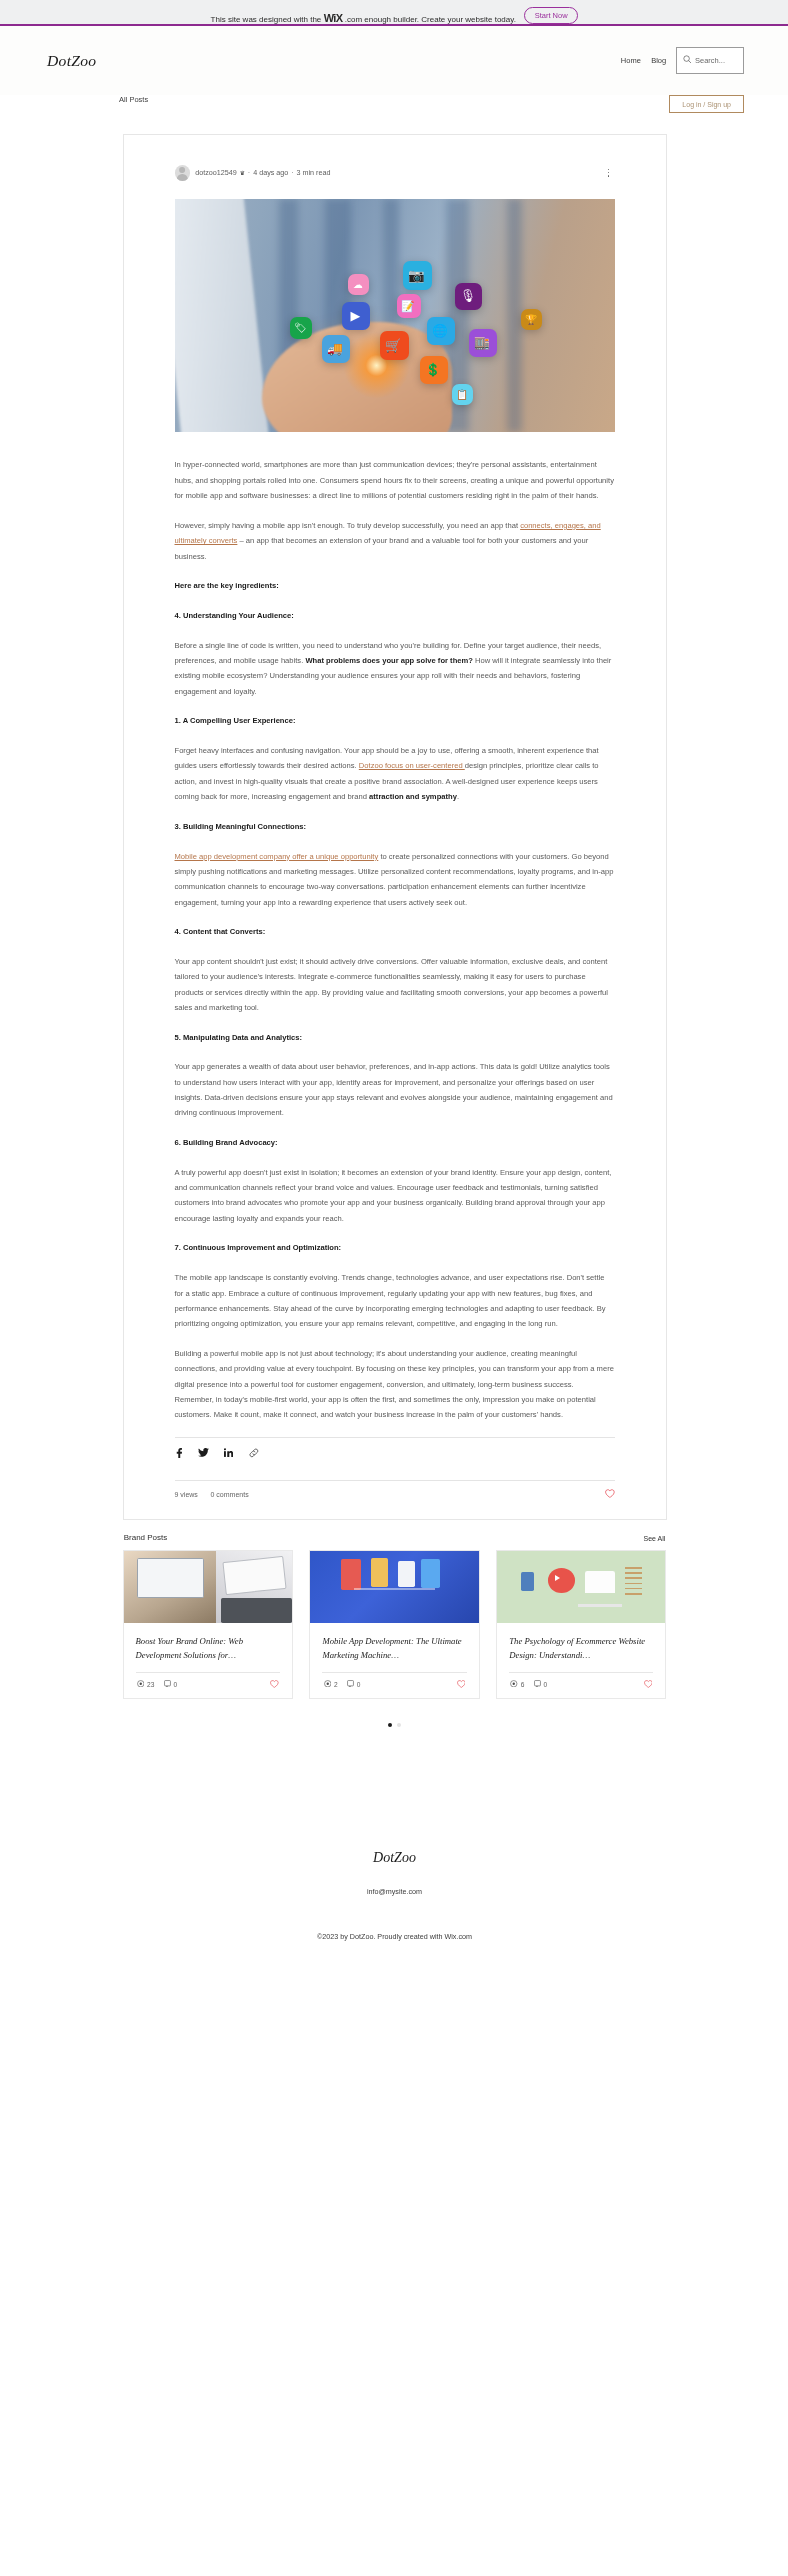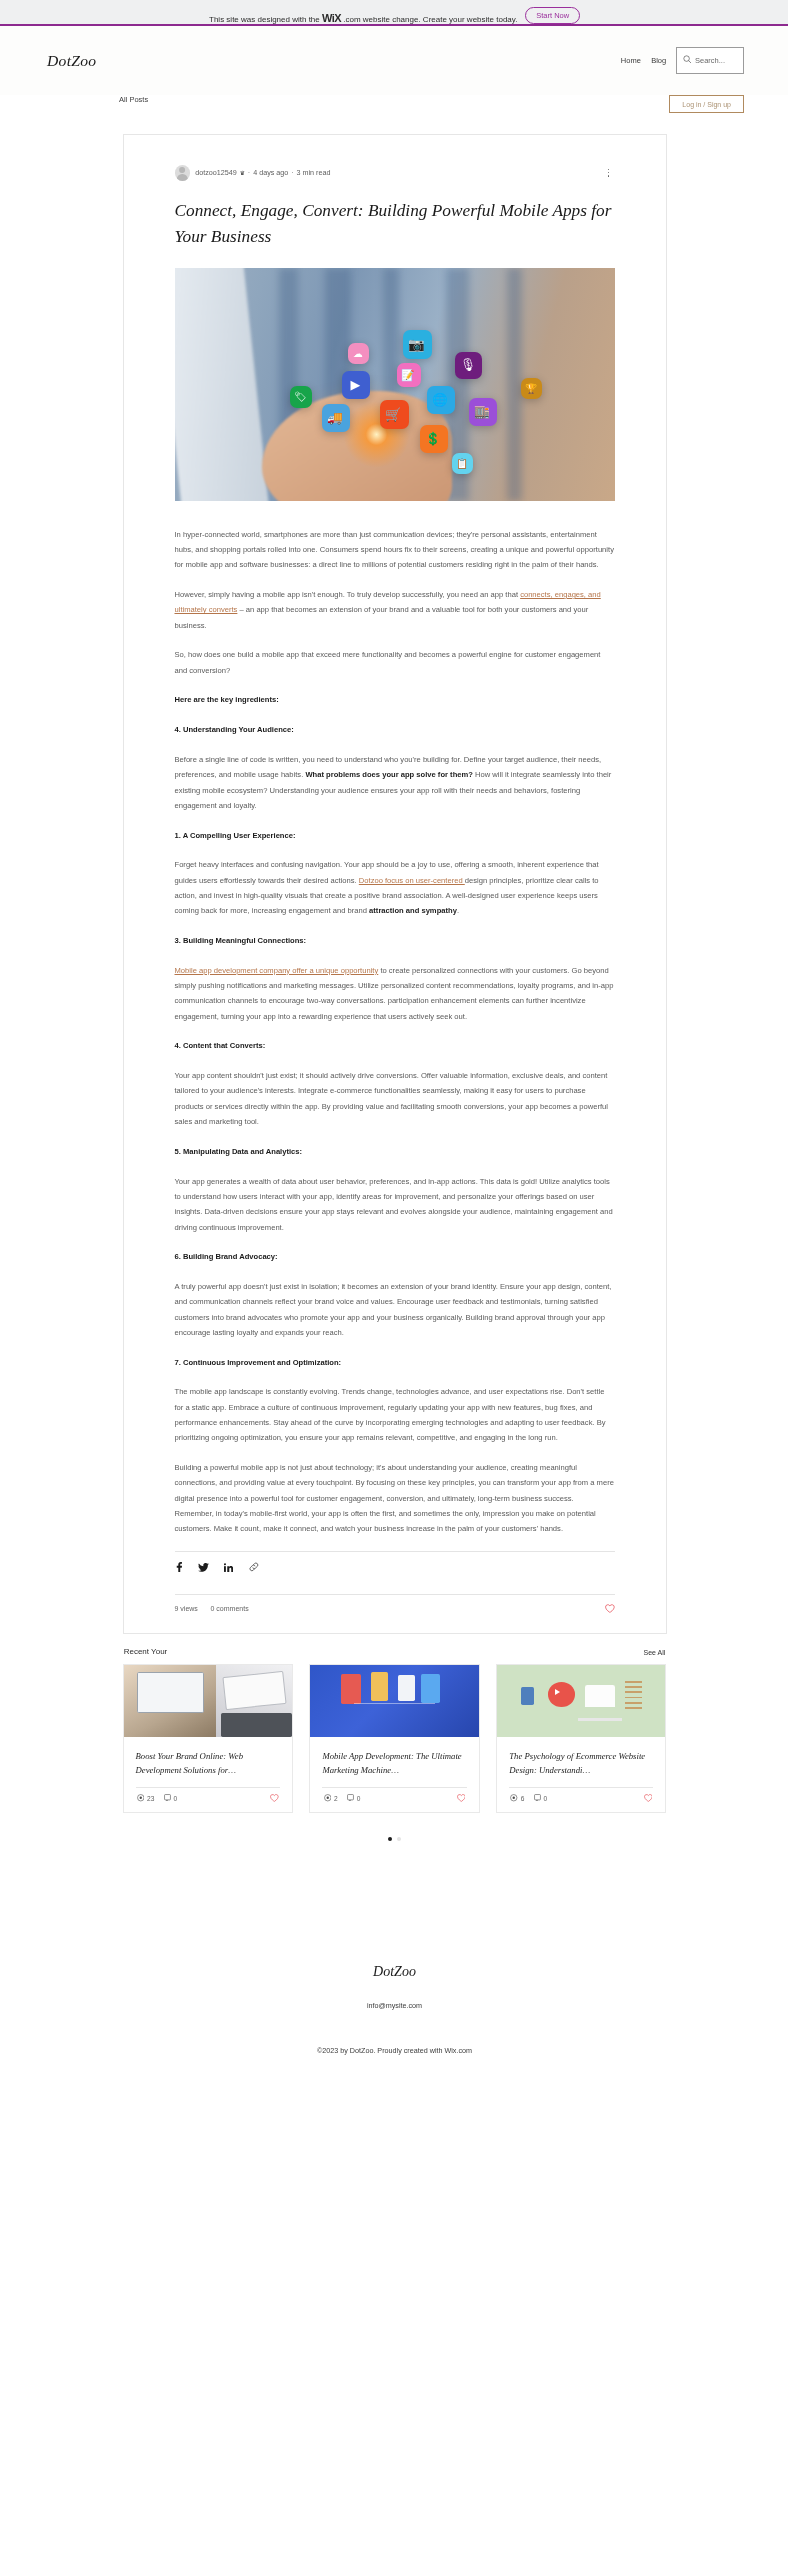--- a/index.html
+++ b/index.html
@@ -321,21 +321,21 @@
   .footer-email { margin-top: 21px; font-size: 7.2px; color: #3c3c3c; }
   .footer-copy { margin-top: 36px; font-size: 7.2px; color: #3c3c3c; }
 </style>
 </head>
 <body>
 
 <div class="wix-banner">
   <div class="wix-banner-text">
     <span>This site was designed with the</span>
     <span class="wix-logo">WiX</span>
-    <span>.com website change. Create your website today.</span>
+    <span>.com enough builder. Create your website today.</span>
   </div>
   <button class="wix-start-btn">Start Now</button>
 </div>
 
 <header class="site-header">
   <div class="brand">DotZoo</div>
   <nav class="nav-right">
     <a class="nav-link">Home</a>
     <a class="nav-link">Blog</a>
     <div class="search-box">
@@ -368,21 +368,20 @@
       <span class="dot-sep">·</span>
       <span>3 min read</span>
     </div>
     <div class="more-btn">
           <i></i>
           <i></i>
           <i></i>
         </div>
   </div>
 
-  <h1 class="post-title">Connect, Engage, Convert: Building Powerful Mobile Apps for Your Business</h1>
 
   <div class="hero">
     <div class="blurbar" style="left:104px;"></div>
     <div class="blurbar" style="left:150px; width:26.5px;"></div>
     <div class="blurbar" style="left:208px; width:16px;"></div>
     <div class="blurbar" style="left:271px; width:23px;"></div>
     <div class="blurbar" style="left:332px; width:15px;"></div>
     <div class="sleeve"></div>
     <div class="phone"></div>
     <div class="hand"></div>
@@ -400,21 +399,20 @@
           <div class="app-icon" style="left: 205px; top: 132px; width: 29px; height: 29px; background: rgb(239, 75, 29); font-size: 13.3px;">🛒</div>
           <div class="app-icon" style="left: 147px; top: 136px; width: 28px; height: 28px; background: rgb(74, 163, 222); font-size: 12.7px;">🚚</div>
           <div class="app-icon" style="left: 245px; top: 157px; width: 28px; height: 28px; background: rgb(244, 117, 34); font-size: 12.7px;">💲</div>
           <div class="app-icon" style="left: 277px; top: 185px; width: 21px; height: 21px; background: rgb(99, 211, 238); font-size: 9.8px;">📋</div>
         </div>
   </div>
 
   <div class="body-copy" id="post-body">
         <p><span>In hyper-connected world, smartphones are more than just communication devices; they're personal assistants, entertainment hubs, and shopping portals rolled into one. Consumers spend hours fix to their screens, creating a unique and powerful opportunity for mobile app and software businesses: a direct line to millions of potential customers residing right in the palm of their hands.</span></p>
         <p><span>However, simply having a mobile app isn't enough. To truly develop successfully, you need an app that </span><a class="ilink">connects, engages, and ultimately converts</a><span> – an app that becomes an extension of your brand and a valuable tool for both your customers and your business.</span></p>
-        <p><span>So, how does one build a mobile app that exceed mere functionality and becomes a powerful engine for customer engagement and conversion?</span></p>
         <div class="sec-head"><span>Here are the key ingredients:</span></div>
         <div class="sec-head"><span>4. Understanding Your Audience:</span></div>
         <p><span>Before a single line of code is written, you need to understand who you're building for. Define your target audience, their needs, preferences, and mobile usage habits. </span><strong>What problems does your app solve for them?</strong><span> How will it integrate seamlessly into their existing mobile ecosystem? Understanding your audience ensures your app roll with their needs and behaviors, fostering engagement and loyalty.</span></p>
         <div class="sec-head"><span>1. A Compelling User Experience:</span></div>
         <p><span>Forget heavy interfaces and confusing navigation. Your app should be a joy to use, offering a smooth, inherent experience that guides users effortlessly towards their desired actions. </span><a class="ilink">Dotzoo focus on user-centered </a><span>design principles, prioritize clear calls to action, and invest in high-quality visuals that create a positive brand association. A well-designed user experience keeps users coming back for more, increasing engagement and brand </span><strong>attraction and sympathy</strong><span>.</span></p>
         <div class="sec-head"><span>3. Building Meaningful Connections:</span></div>
         <p><a class="ilink">Mobile app development company offer a unique opportunity</a><span> to create personalized connections with your customers. Go beyond simply pushing notifications and marketing messages. Utilize personalized content recommendations, loyalty programs, and in-app communication channels to encourage two-way conversations. participation enhancement elements can further incentivize engagement, turning your app into a rewarding experience that users actively seek out.</span></p>
         <div class="sec-head"><span>4. Content that Converts:</span></div>
         <p><span>Your app content shouldn't just exist; it should actively drive conversions. Offer valuable information, exclusive deals, and content tailored to your audience's interests. Integrate e-commerce functionalities seamlessly, making it easy for users to purchase products or services directly within the app. By providing value and facilitating smooth conversions, your app becomes a powerful sales and marketing tool.</span></p>
         <div class="sec-head"><span>5. Manipulating Data and Analytics:</span></div>
@@ -460,21 +458,21 @@
     <span class="heart-btn">
       <svg width="9.8" height="9.2" viewBox="0 0 18 16">
             <path d="M9 15S1 10.3 1 5.3A4.3 4.3 0 0 1 9 3a4.3 4.3 0 0 1 8 2.3C17 10.3 9 15 9 15z" fill="none" stroke="#e4434c" stroke-width="1.3"></path>
           </svg>
     </span>
   </div>
 </article>
 
 <section class="recent-section">
   <div class="recent-head">
-    <span class="recent-title">Recent Your</span>
+    <span class="recent-title">Brand Posts</span>
     <a class="see-all">See All</a>
   </div>
 
   <div class="cards">
 
     <div class="card">
       <div class="card-thumb thumb-a">
         <div style="position:absolute;left:0;top:0;width:55%;height:100%;background:linear-gradient(150deg,#e9d8c3,#b8a68f 60%,#8c7a63);"></div>
         <div style="position:absolute;left:8%;top:10%;width:40%;height:56%;background:#f4f6f8;border:1.7px solid #9aa3ad;border-radius:1.7px;"></div>
         <div style="position:absolute;left:55%;top:0;width:45%;height:100%;background:linear-gradient(200deg,#f1f1f3,#c9c9cf);"></div>

